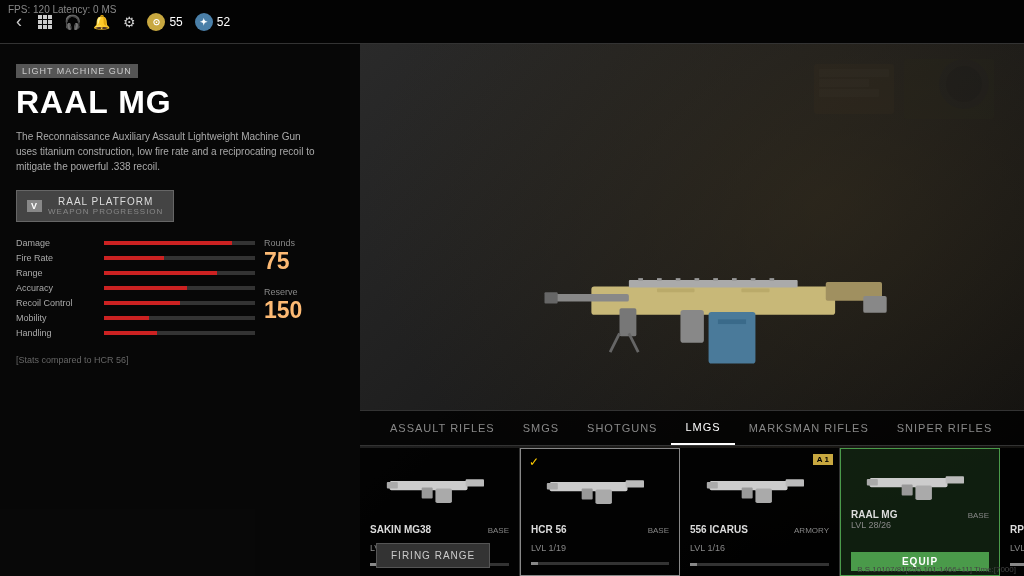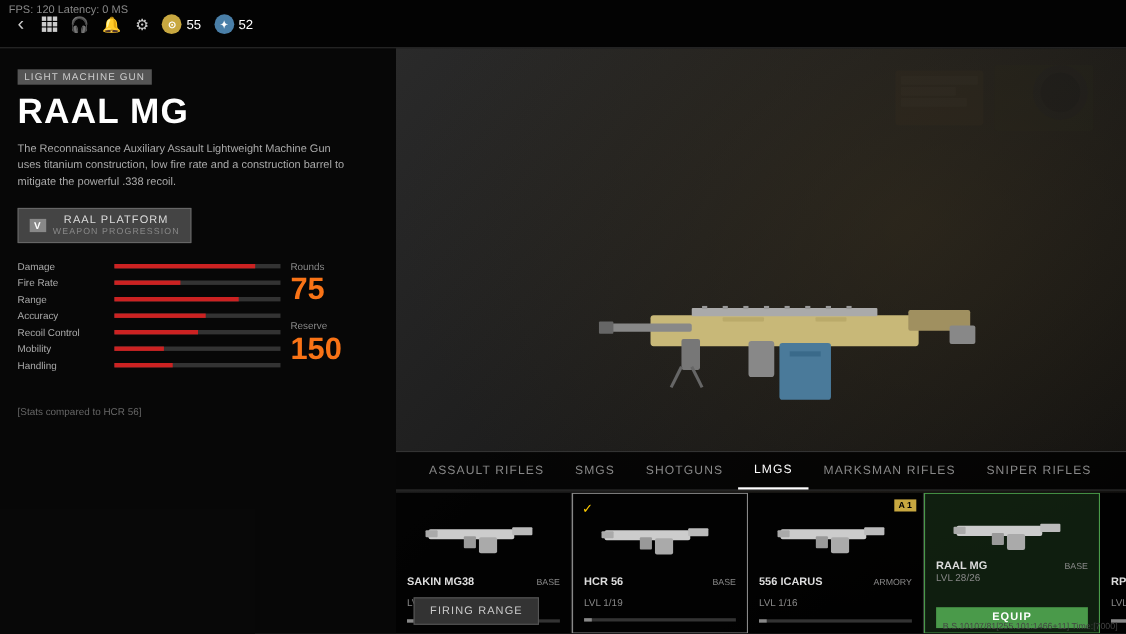--- a/index.html
+++ b/index.html
@@ -187,29 +187,29 @@
       flex-shrink: 0;
     }
     .stat-number-row {
       margin-bottom: 12px;
     }
     .stat-number-label {
       font-size: 9px;
       color: #888;
     }
     .stat-number-value {
-      font-size: 28px;
-      font-weight: bold;
-      color: #f97316;
+      font-size: 23px;
+      font-weight: bold;
+      color: #fdba74;
     }
 
     .stats-compare-note {
       font-size: 9px;
       color: #666;
-      margin-top: 24px;
+      margin-top: 12px;
     }
 
     
     .right-panel {
       flex: 1;
       background: linear-gradient(135deg, #2a2a2a 0%, #1a1a1a 50%, #0a0a0a 100%);
       position: relative;
       overflow: hidden;
     }
 
@@ -447,21 +447,21 @@
       <span>52</span>
     </div>
   </div>
 </div>
 
 <div class="main-content">
 
   <div class="left-panel">
     <span class="weapon-category-badge">LIGHT MACHINE GUN</span>
     <div class="weapon-name">RAAL MG</div>
-    <div class="weapon-desc">The Reconnaissance Auxiliary Assault Lightweight Machine Gun uses titanium construction, low fire rate and a construction barrel to mitigate the powerful .338 recoil.</div>
+    <div class="weapon-desc">The Reconnaissance Auxiliary Assault Lightweight Machine Gun uses titanium construction, low fire rate and a reciprocating recoil to mitigate the powerful .338 recoil.</div>
 
     <button class="platform-btn">
       <span class="v-badge">V</span>
       <span>
         <span>RAAL PLATFORM</span>
         <span class="platform-sub">WEAPON PROGRESSION</span>
       </span>
     </button>
 
     <div class="stats-container">

